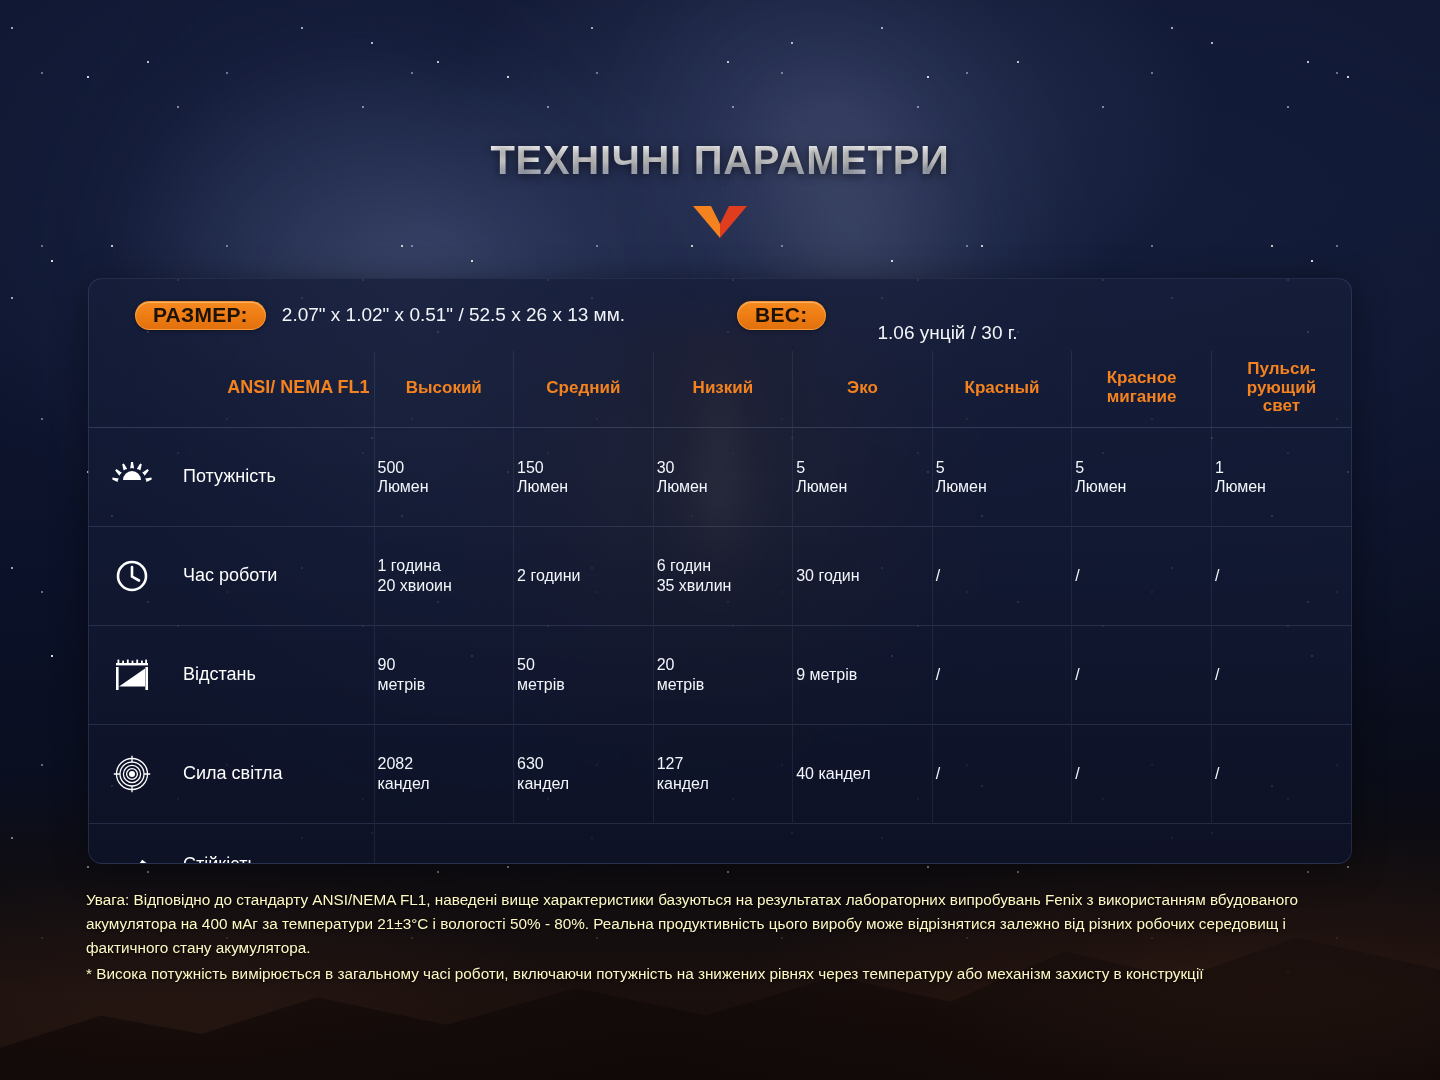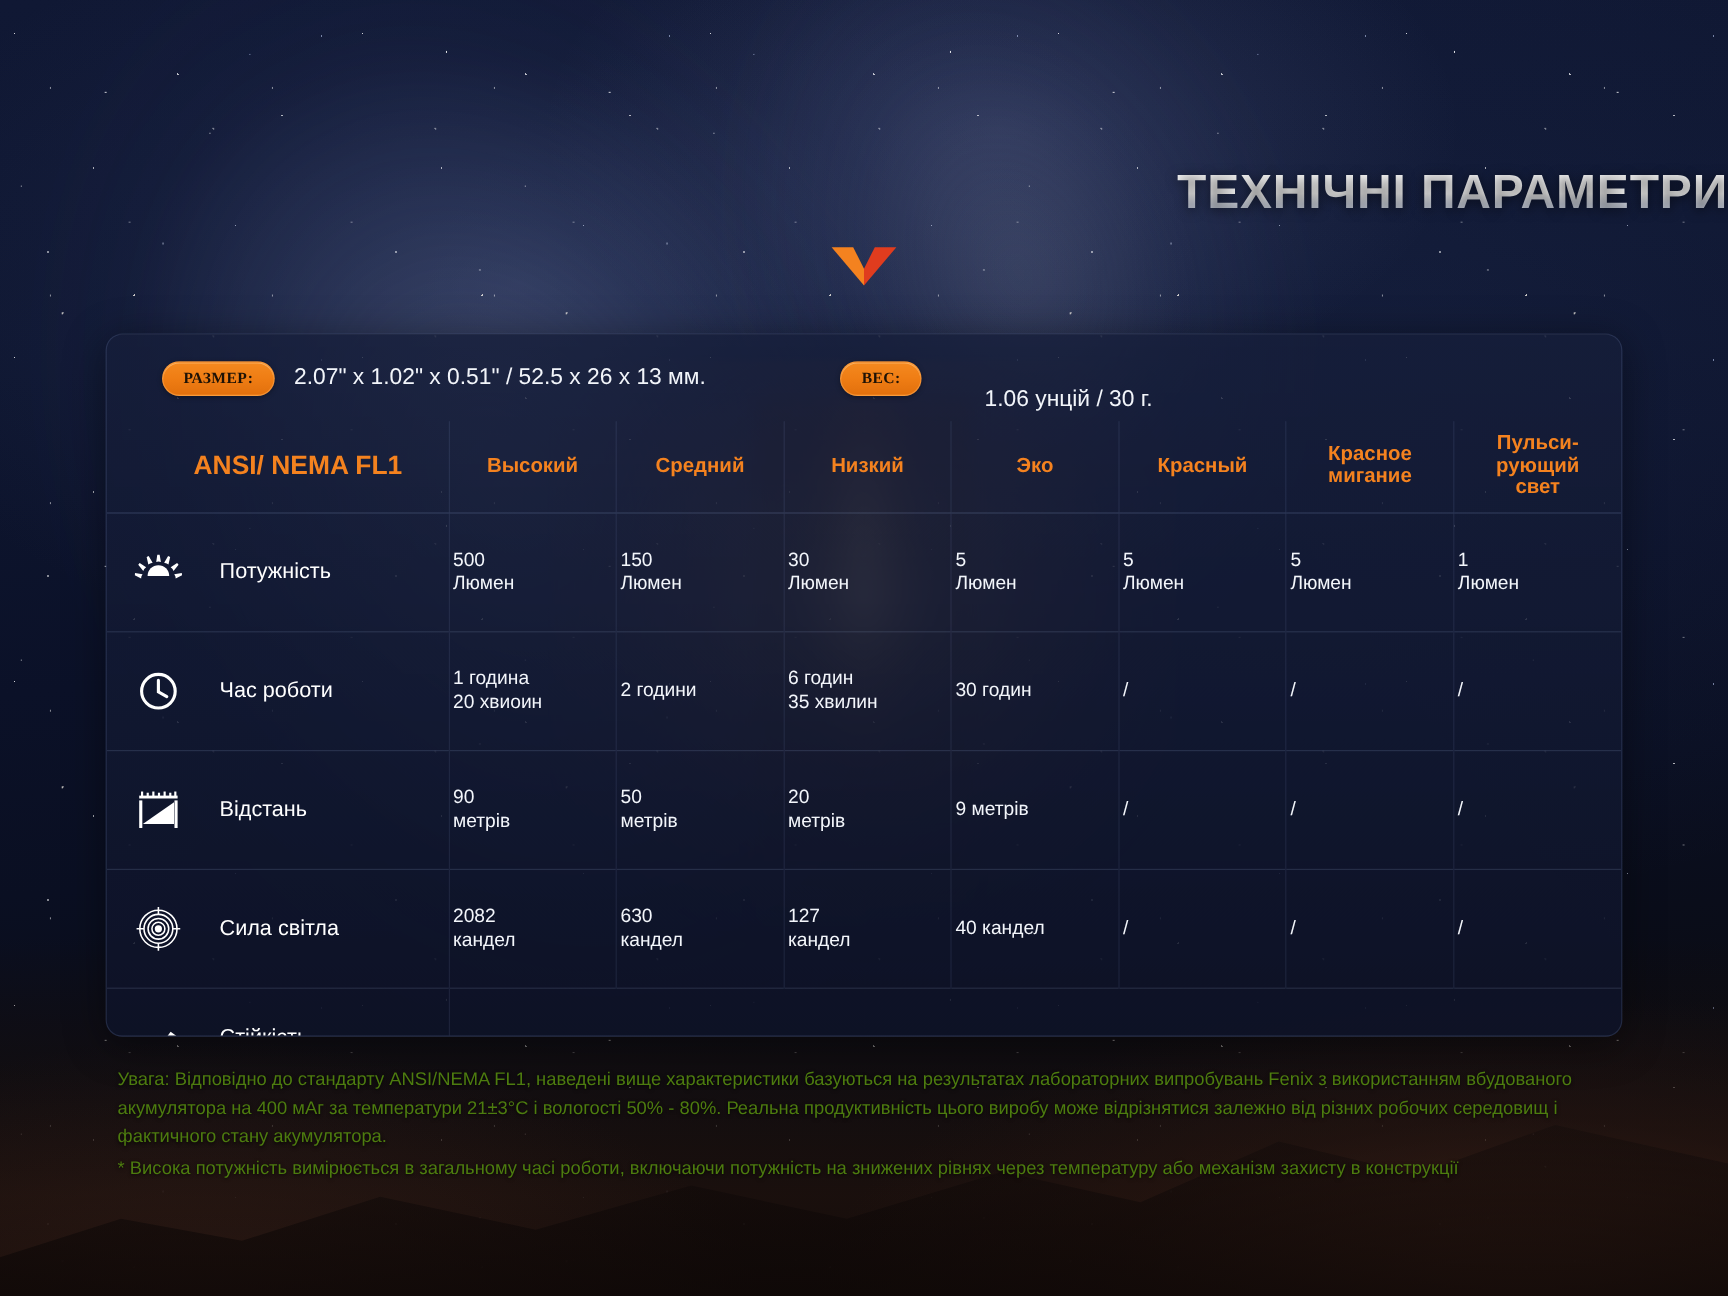--- a/index.html
+++ b/index.html
@@ -91,21 +91,21 @@
     position: absolute; left: 50%; top: 330px; width: 180px; height: 470px;
     transform: translateX(-50%);
     background: radial-gradient(ellipse 38% 50% at 50% 28%, rgba(255,205,140,0.30) 0%, rgba(180,110,55,0.14) 45%, rgba(0,0,0,0) 78%),
                 linear-gradient(to bottom, rgba(60,38,26,0.30) 0%, rgba(30,20,16,0.22) 60%, rgba(0,0,0,0) 100%);
     filter: blur(7px);
   }
 
   
   .title-wrap {
     position: absolute; left: 0; right: 0; top: 138px;
-    text-align: right;
+    text-align: center;
     text-decoration: underline;
   }
   .main-title {
     display: inline-block;
     font-size: 40px;
     font-weight: bold;
     letter-spacing: 0.7px;
     color: #ffffff;
     background: linear-gradient(to bottom, #ffffff 0%, #ffffff 52%, #c9cfdb 72%, #9aa3b4 100%);
     -webkit-background-clip: text;
@@ -142,26 +142,25 @@
   .pill {
     display: inline-flex;
     align-items: center;
     justify-content: center;
     height: 29px;
     padding: 0 17px;
     border-radius: 15px;
     background: linear-gradient(to bottom, #f4891f 0%, #ef7d14 50%, #e2700c 100%);
     border: 1px solid rgba(255,170,80,0.55);
     color: #1d1206;
-    font-size: 13px;
+    font-size: 21px;
     font-weight: bold;
     letter-spacing: 0.3px;
     box-shadow: 0 1px 4px rgba(0,0,0,0.35), inset 0 1px 0 rgba(255,220,170,0.5);
     white-space: nowrap;
-    font-family: Liberation Serif, serif;
   }
   .head-value {
     color: #f2f5fa;
     font-size: 19px;
     white-space: nowrap;
   }
   .head-group { display: flex; align-items: center; }
   .head-group.size   { margin-right: 0; }
   .head-group.size .head-value   { margin-left: 16px; }
   .head-group.weight { margin-left: 112px; }
@@ -182,24 +181,24 @@
     font-weight: bold;
     line-height: 1.1;
     padding: 9px 4px 11px;
     text-align: center;
     vertical-align: middle;
     border-bottom: 1px solid rgba(150,170,215,0.22);
     border-left: 1px solid rgba(130,150,195,0.14);
     white-space: pre-line;
   }
   .spec-table thead th.head-label {
-    text-align: center;
+    text-align: right;
     padding-left: 38px;
     border-left: none;
-    font-size: 22px;
+    font-size: 18px;
   }
   .spec-table thead tr { }
   .thead-row { }
 
   .spec-table tbody td {
     border-top: 1px solid rgba(150,170,215,0.17);
     border-left: 1px solid rgba(130,150,195,0.13);
     color: #f3f6fb;
     font-size: 16px;
     line-height: 1.22;
@@ -233,22 +232,22 @@
     display: flex; align-items: center; justify-content: center;
   }
   .row-icon svg { display: block; }
   .label-text { font-size: 18px; line-height: 1.2; white-space: pre-line; }
 
   .slash { font-size: 19px; color: #e9edf5; }
 
   
   .footnote {
     position: absolute;
-    left: 98px; top: 888px; width: 1254px;
-    color: #4d7c0f;
+    left: 86px; top: 888px; width: 1254px;
+    color: #fef9c3;
     font-size: 15.3px;
     line-height: 1.56;
     text-shadow: 0 1px 3px rgba(0,0,0,0.75);
   }
   .footnote p + p { margin-top: 2px; }
 </style>
 </head>
 <body>
 
 <div id="stage">

